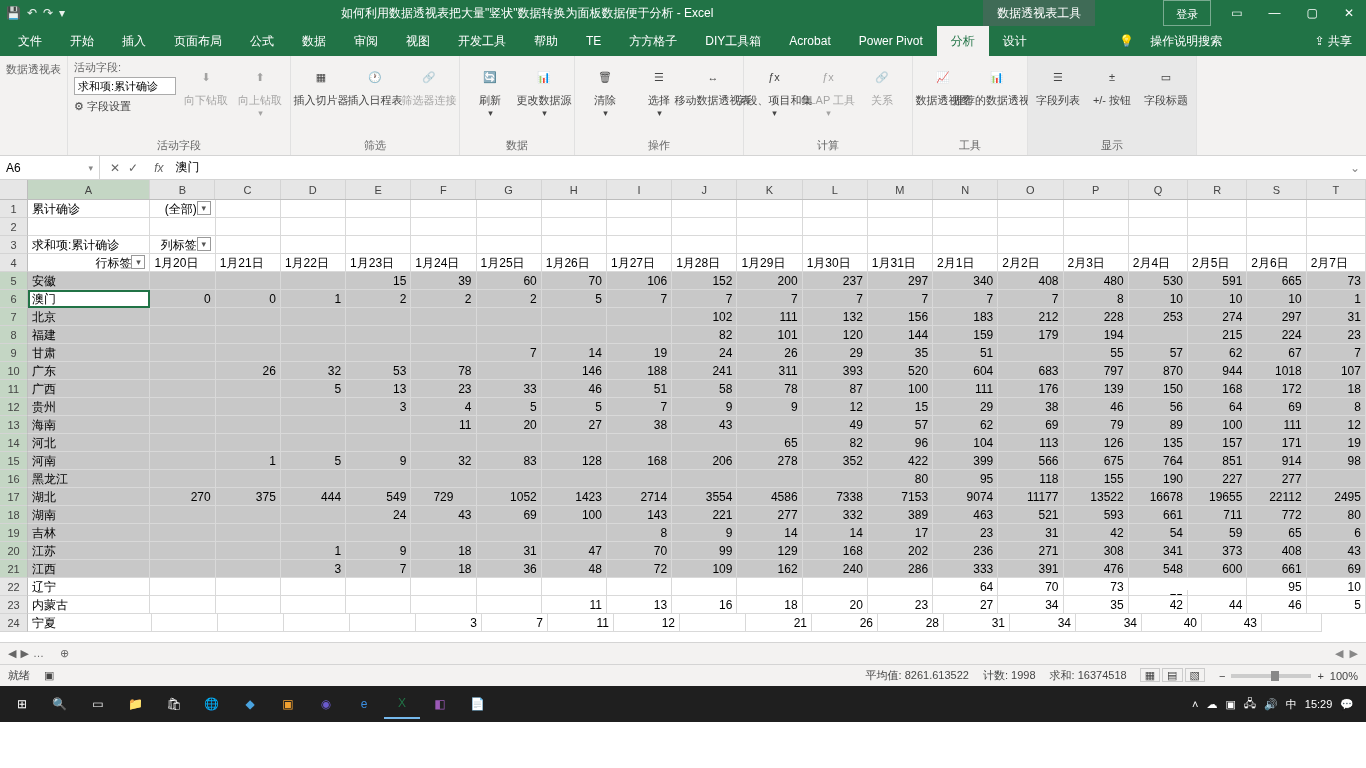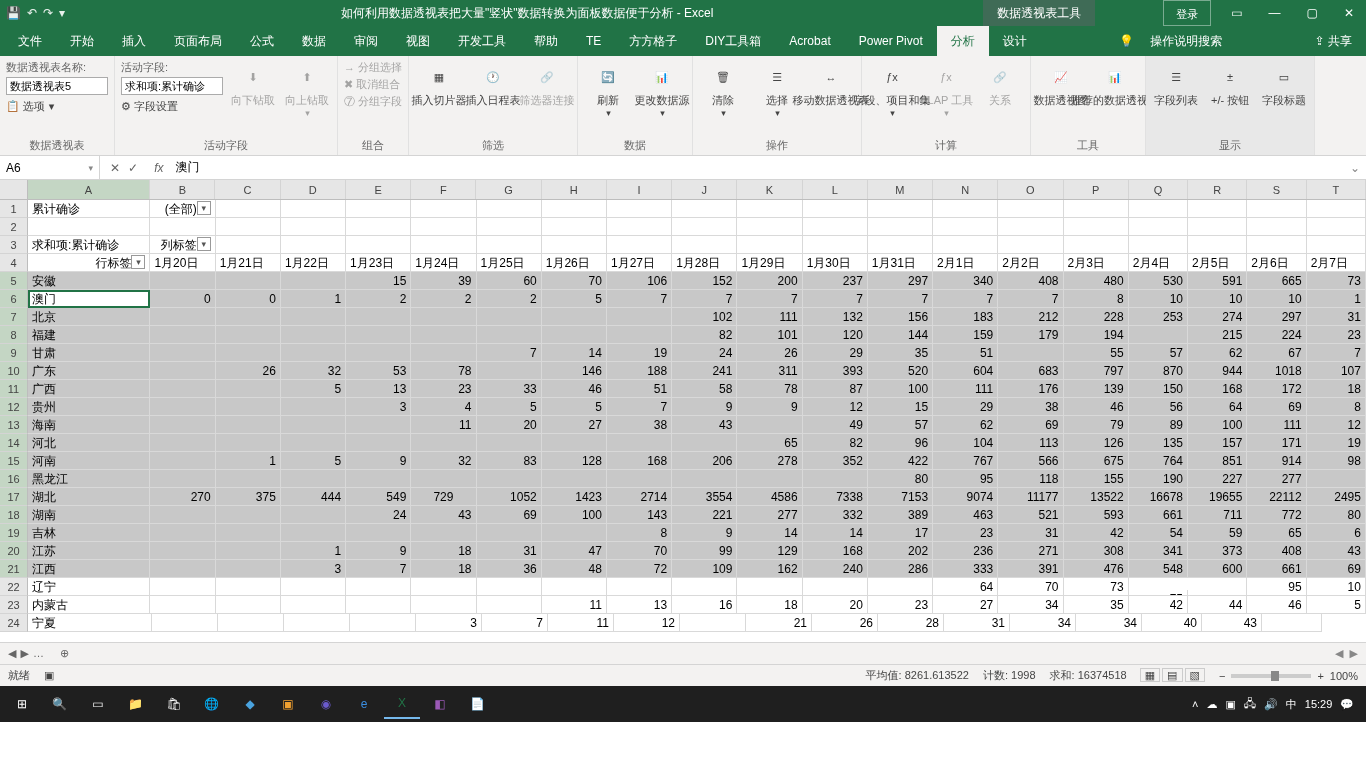--- a/index.html
+++ b/index.html
@@ -133,29 +133,20 @@
     <span class="tab">设计</span>
     <span class="spacer"></span>
     <span class="help-icon">💡</span>
     <span class="help-text">操作说明搜索</span>
     <span class="spacer"></span>
     <span class="tab">⇪ 共享</span>
   </div>
 
 <div class="ribbon">
   <div class="group">
-    <div class="group-body">
-      <div class="field-row">
-        <span class="lbl">数据透视表名称:</span>
-        <input class="mini" value="数据透视表5" style="">
-        <div class="btn-row">
-            <span>📋 <span>选项</span> <span class="drop">▾</span></span>
-          </div>
-      </div>
-    </div>
     <div class="group-label">数据透视表</div>
   </div>
 
   <div class="group">
     <div class="group-body">
       <div class="field-row">
         <span class="lbl">活动字段:</span>
         <input class="mini" value="求和项:累计确诊" style="">
         <div class="btn-row">
             <span>⚙ <span>字段设置</span></span>
@@ -167,30 +158,20 @@
         </div>
       <div class="big-btn disabled">
           <div class="ico">⬆</div>
           <div class="txt">向上钻取</div>
           <span class="drop">▾</span>
         </div>
     </div>
     <div class="group-label">活动字段</div>
   </div>
 
-  <div class="group">
-    <div class="group-body">
-      <div class="stack">
-        <span class="disabled">→ <span>分组选择</span></span>
-        <span class="disabled">✖ <span>取消组合</span></span>
-        <span class="disabled">⑦ <span>分组字段</span></span>
-      </div>
-    </div>
-    <div class="group-label">组合</div>
-  </div>
 
   <div class="group">
     <div class="group-body">
       <div class="big-btn">
           <div class="ico">▦</div>
           <div class="txt">插入切片器</div>
         </div>
       <div class="big-btn">
           <div class="ico">🕐</div>
           <div class="txt">插入日程表</div>
@@ -655,21 +636,21 @@
         <div class="cell num selected-range" style="width: 66px;">5</div>
         <div class="cell num selected-range" style="width: 66px;">9</div>
         <div class="cell num selected-range" style="width: 66px;">32</div>
         <div class="cell num selected-range" style="width: 66px;">83</div>
         <div class="cell num selected-range" style="width: 66px;">128</div>
         <div class="cell num selected-range" style="width: 66px;">168</div>
         <div class="cell num selected-range" style="width: 66px;">206</div>
         <div class="cell num selected-range" style="width: 66px;">278</div>
         <div class="cell num selected-range" style="width: 66px;">352</div>
         <div class="cell num selected-range" style="width: 66px;">422</div>
-        <div class="cell num selected-range" style="width: 66px;">767</div>
+        <div class="cell num selected-range" style="width: 66px;">399</div>
         <div class="cell num selected-range" style="width: 66px;">566</div>
         <div class="cell num selected-range" style="width: 66px;">675</div>
         <div class="cell num selected-range" style="width: 60px;">764</div>
         <div class="cell num selected-range" style="width: 60px;">851</div>
         <div class="cell num selected-range" style="width: 60px;">914</div>
         <div class="cell num selected-range" style="width: 60px;">98</div>
       </div>
       <div class="row">
         <div class="row-h sel">16</div>
         <div class="cell txt selected-range" style="width: 124px;">黑龙江</div>

